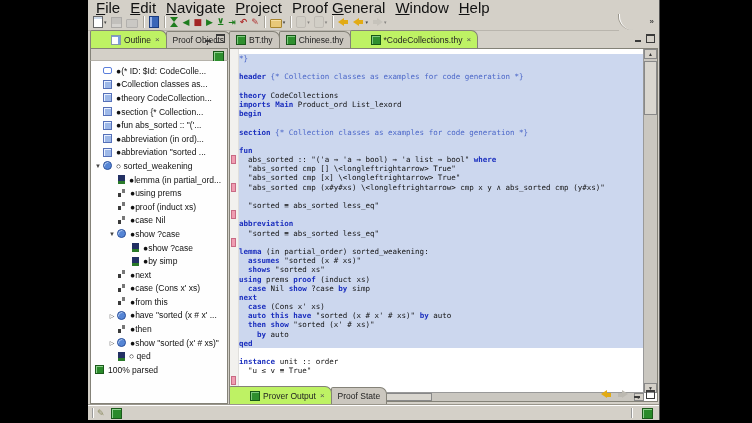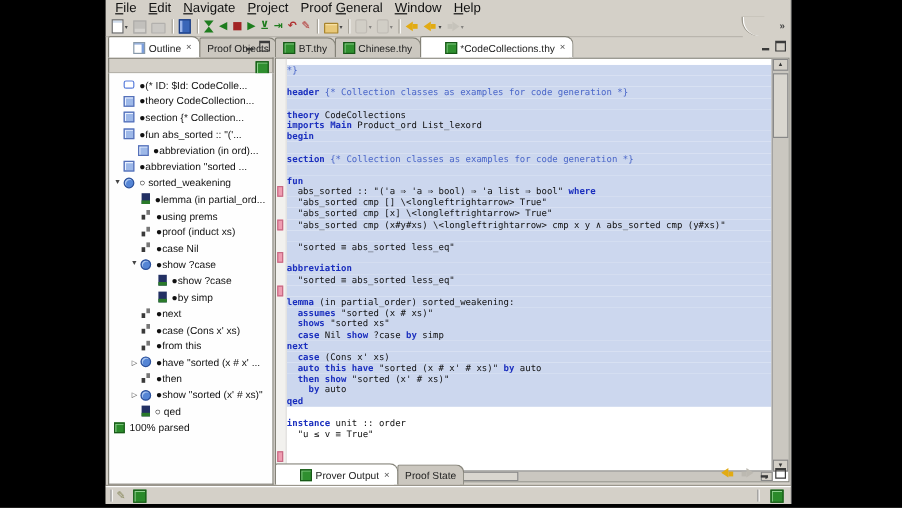--- a/index.html
+++ b/index.html
@@ -1,21 +1,21 @@
 <!DOCTYPE html>
 <html><head>
 <meta charset="utf-8">
 <style>
   html,body{margin:0;padding:0;background:#000;width:752px;height:423px;overflow:hidden;
     font-family:"Liberation Sans",sans-serif;-webkit-font-smoothing:none;}
   .win{position:absolute;left:88px;top:0;width:572px;height:420px;background:#d4d0c8;
     border-right:1px solid #555;box-sizing:border-box;overflow:hidden;}
   
   .menubar{position:absolute;left:0;top:0;right:0;height:14px;display:flex;align-items:center;
-    font-size:11px;color:#111;padding-left:3px;}
+    font-size:15px;color:#111;padding-left:3px;}
   .menu-item{padding:1px 5px;white-space:nowrap;}
   .menu-item u{text-decoration:underline;}
   
   .toolbar{position:absolute;left:0;top:14px;right:40px;height:16px;display:flex;align-items:center;
     padding-left:3px;border-bottom:1px solid #b9b5ad;}
   .tbtn{height:14px;display:inline-flex;align-items:center;padding:0 2px;}
   .tbtn.dis{opacity:.55;}
   .tsep{width:1px;height:12px;background:#a8a49a;box-shadow:1px 0 0 #fff;margin:0 3px;flex:none;}
   .dd{font-size:5px;color:#444;margin-left:1px;}
   .ticon{display:inline-block;flex:none;}
@@ -42,21 +42,21 @@
   .i-grey-forward::after{content:"";position:absolute;left:1px;top:2.5px;width:4px;height:4px;background:#bcb9b1;}
   
   .persp{position:absolute;right:0;top:14px;width:40px;height:16px;}
   .curve{position:absolute;left:0;top:0;width:18px;height:16px;border-left:1px solid #fff;
     border-bottom-left-radius:14px;box-shadow:-1px 0 0 #9a968c;}
   .chev{position:absolute;right:5px;top:3px;font-size:8px;color:#444;font-weight:bold;}
   
   .tabbar{position:absolute;left:0;top:0;right:0;height:18px;display:flex;align-items:flex-end;}
   .tab{height:16px;display:inline-flex;align-items:center;padding:0 6px;font-size:8.5px;color:#222;
     background:#cbc7bf;border:1px solid #848278;border-bottom:none;border-radius:2px 7px 0 0;margin-right:-1px;white-space:nowrap;}
-  .tab.active{background:#ffffff;height:17px;z-index:2;padding-left:20px;}
+  .tab.active{background:#bef264;height:17px;z-index:2;padding-left:20px;}
   .ticn{display:inline-block;margin-right:3px;flex:none;}
   .ti-thy-file,.ti-prover-output{width:8px;height:8px;background:#2f8f2f;border:1px solid #175717;box-shadow:inset 1px 1px 0 #7fc87f;}
   .ti-outline-view{width:8px;height:8px;background:#fff;border:1px solid #8899aa;box-shadow:inset -2px 1px 0 #7b9edb;}
   .tclose{font-size:8px;color:#555;margin-left:4px;line-height:8px;}
   .mmx{position:absolute;right:3px;top:4px;display:flex;gap:4px;align-items:center;}
   .mm-min{width:8px;height:8px;position:relative;display:inline-block;}
   .mm-min::after{content:"";position:absolute;left:1px;bottom:1px;width:6px;height:2px;background:#3a3a3a;}
   .mm-max{width:7px;height:6px;border:1px solid #3a3a3a;border-top:2px solid #3a3a3a;display:inline-block;}
   
   .sidebar{position:absolute;left:2px;top:30px;width:138px;height:374px;}
@@ -220,33 +220,38 @@
     </div>
     <div class="tree">
       <div class="trow" style="padding-left: 2px;">
           <span class="arrow"></span>
           <span class="oi oi-comment"></span>
           <span class="tlabel">●(* ID: $Id: CodeColle...</span>
         </div>
         <div class="trow" style="padding-left: 2px;">
           <span class="arrow"></span>
           <span class="oi oi-theory"></span>
+          <span class="tlabel">●Collection classes as...</span>
+        </div>
+        <div class="trow" style="padding-left: 2px;">
+          <span class="arrow"></span>
+          <span class="oi oi-theory"></span>
           <span class="tlabel">●theory CodeCollection...</span>
         </div>
         <div class="trow" style="padding-left: 2px;">
           <span class="arrow"></span>
           <span class="oi oi-theory"></span>
           <span class="tlabel">●section {* Collection...</span>
         </div>
         <div class="trow" style="padding-left: 2px;">
           <span class="arrow"></span>
           <span class="oi oi-theory"></span>
           <span class="tlabel">●fun abs_sorted :: "('...</span>
         </div>
-        <div class="trow" style="padding-left: 2px; justify-content: center;">
+        <div class="trow" style="padding-left: 2px;">
           <span class="arrow"></span>
           <span class="oi oi-theory"></span>
           <span class="tlabel">●abbreviation (in ord)...</span>
         </div>
         <div class="trow" style="padding-left: 2px;">
           <span class="arrow"></span>
           <span class="oi oi-theory"></span>
           <span class="tlabel">●abbreviation "sorted ...</span>
         </div>
         <div class="trow" style="padding-left: 2px;">
@@ -377,20 +382,21 @@
           <div class="line hl"><span class="tp">  "abs_sorted cmp (x#y#xs) \&lt;longleftrightarrow&gt; cmp x y ∧ abs_sorted cmp (y#xs)"</span></div>
           <div class="line hl"></div>
           <div class="line hl"><span class="tp">  "sorted ≡ abs_sorted less_eq"</span></div>
           <div class="line hl"></div>
           <div class="line hl"><span class="tk">abbreviation</span></div>
           <div class="line hl"><span class="tp">  "sorted ≡ abs_sorted less_eq"</span></div>
           <div class="line hl"></div>
           <div class="line hl"><span class="tk">lemma</span><span class="tp"> (in partial_order) sorted_weakening:</span></div>
           <div class="line hl"><span class="tp">  </span><span class="tk">assumes</span><span class="tp"> "sorted (x # xs)"</span></div>
           <div class="line hl"><span class="tp">  </span><span class="tk">shows</span><span class="tp"> "sorted xs"</span></div>
+          <div class="line hl"><span class="tk">using</span><span class="tp"> prems </span><span class="tk">proof</span><span class="tp"> (induct xs)</span></div>
           <div class="line hl"><span class="tp">  </span><span class="tk">case</span><span class="tp"> Nil </span><span class="tk">show</span><span class="tp"> ?case </span><span class="tk">by</span><span class="tp"> simp</span></div>
           <div class="line hl"><span class="tk">next</span></div>
           <div class="line hl"><span class="tp">  </span><span class="tk">case</span><span class="tp"> (Cons x' xs)</span></div>
           <div class="line hl"><span class="tp">  </span><span class="tk">auto</span><span class="tp"> </span><span class="tk">this</span><span class="tp"> </span><span class="tk">have</span><span class="tp"> "sorted (x # x' # xs)" </span><span class="tk">by</span><span class="tp"> auto</span></div>
           <div class="line hl"><span class="tp">  </span><span class="tk">then</span><span class="tp"> </span><span class="tk">show</span><span class="tp"> "sorted (x' # xs)"</span></div>
           <div class="line hl"><span class="tp">    </span><span class="tk">by</span><span class="tp"> auto</span></div>
           <div class="line hl"><span class="tk">qed</span></div>
           <div class="line"></div>
           <div class="line"><span class="tk">instance</span><span class="tp"> unit :: order</span></div>
           <div class="line"><span class="tp">  "u ≤ v ≡ True"</span></div>

